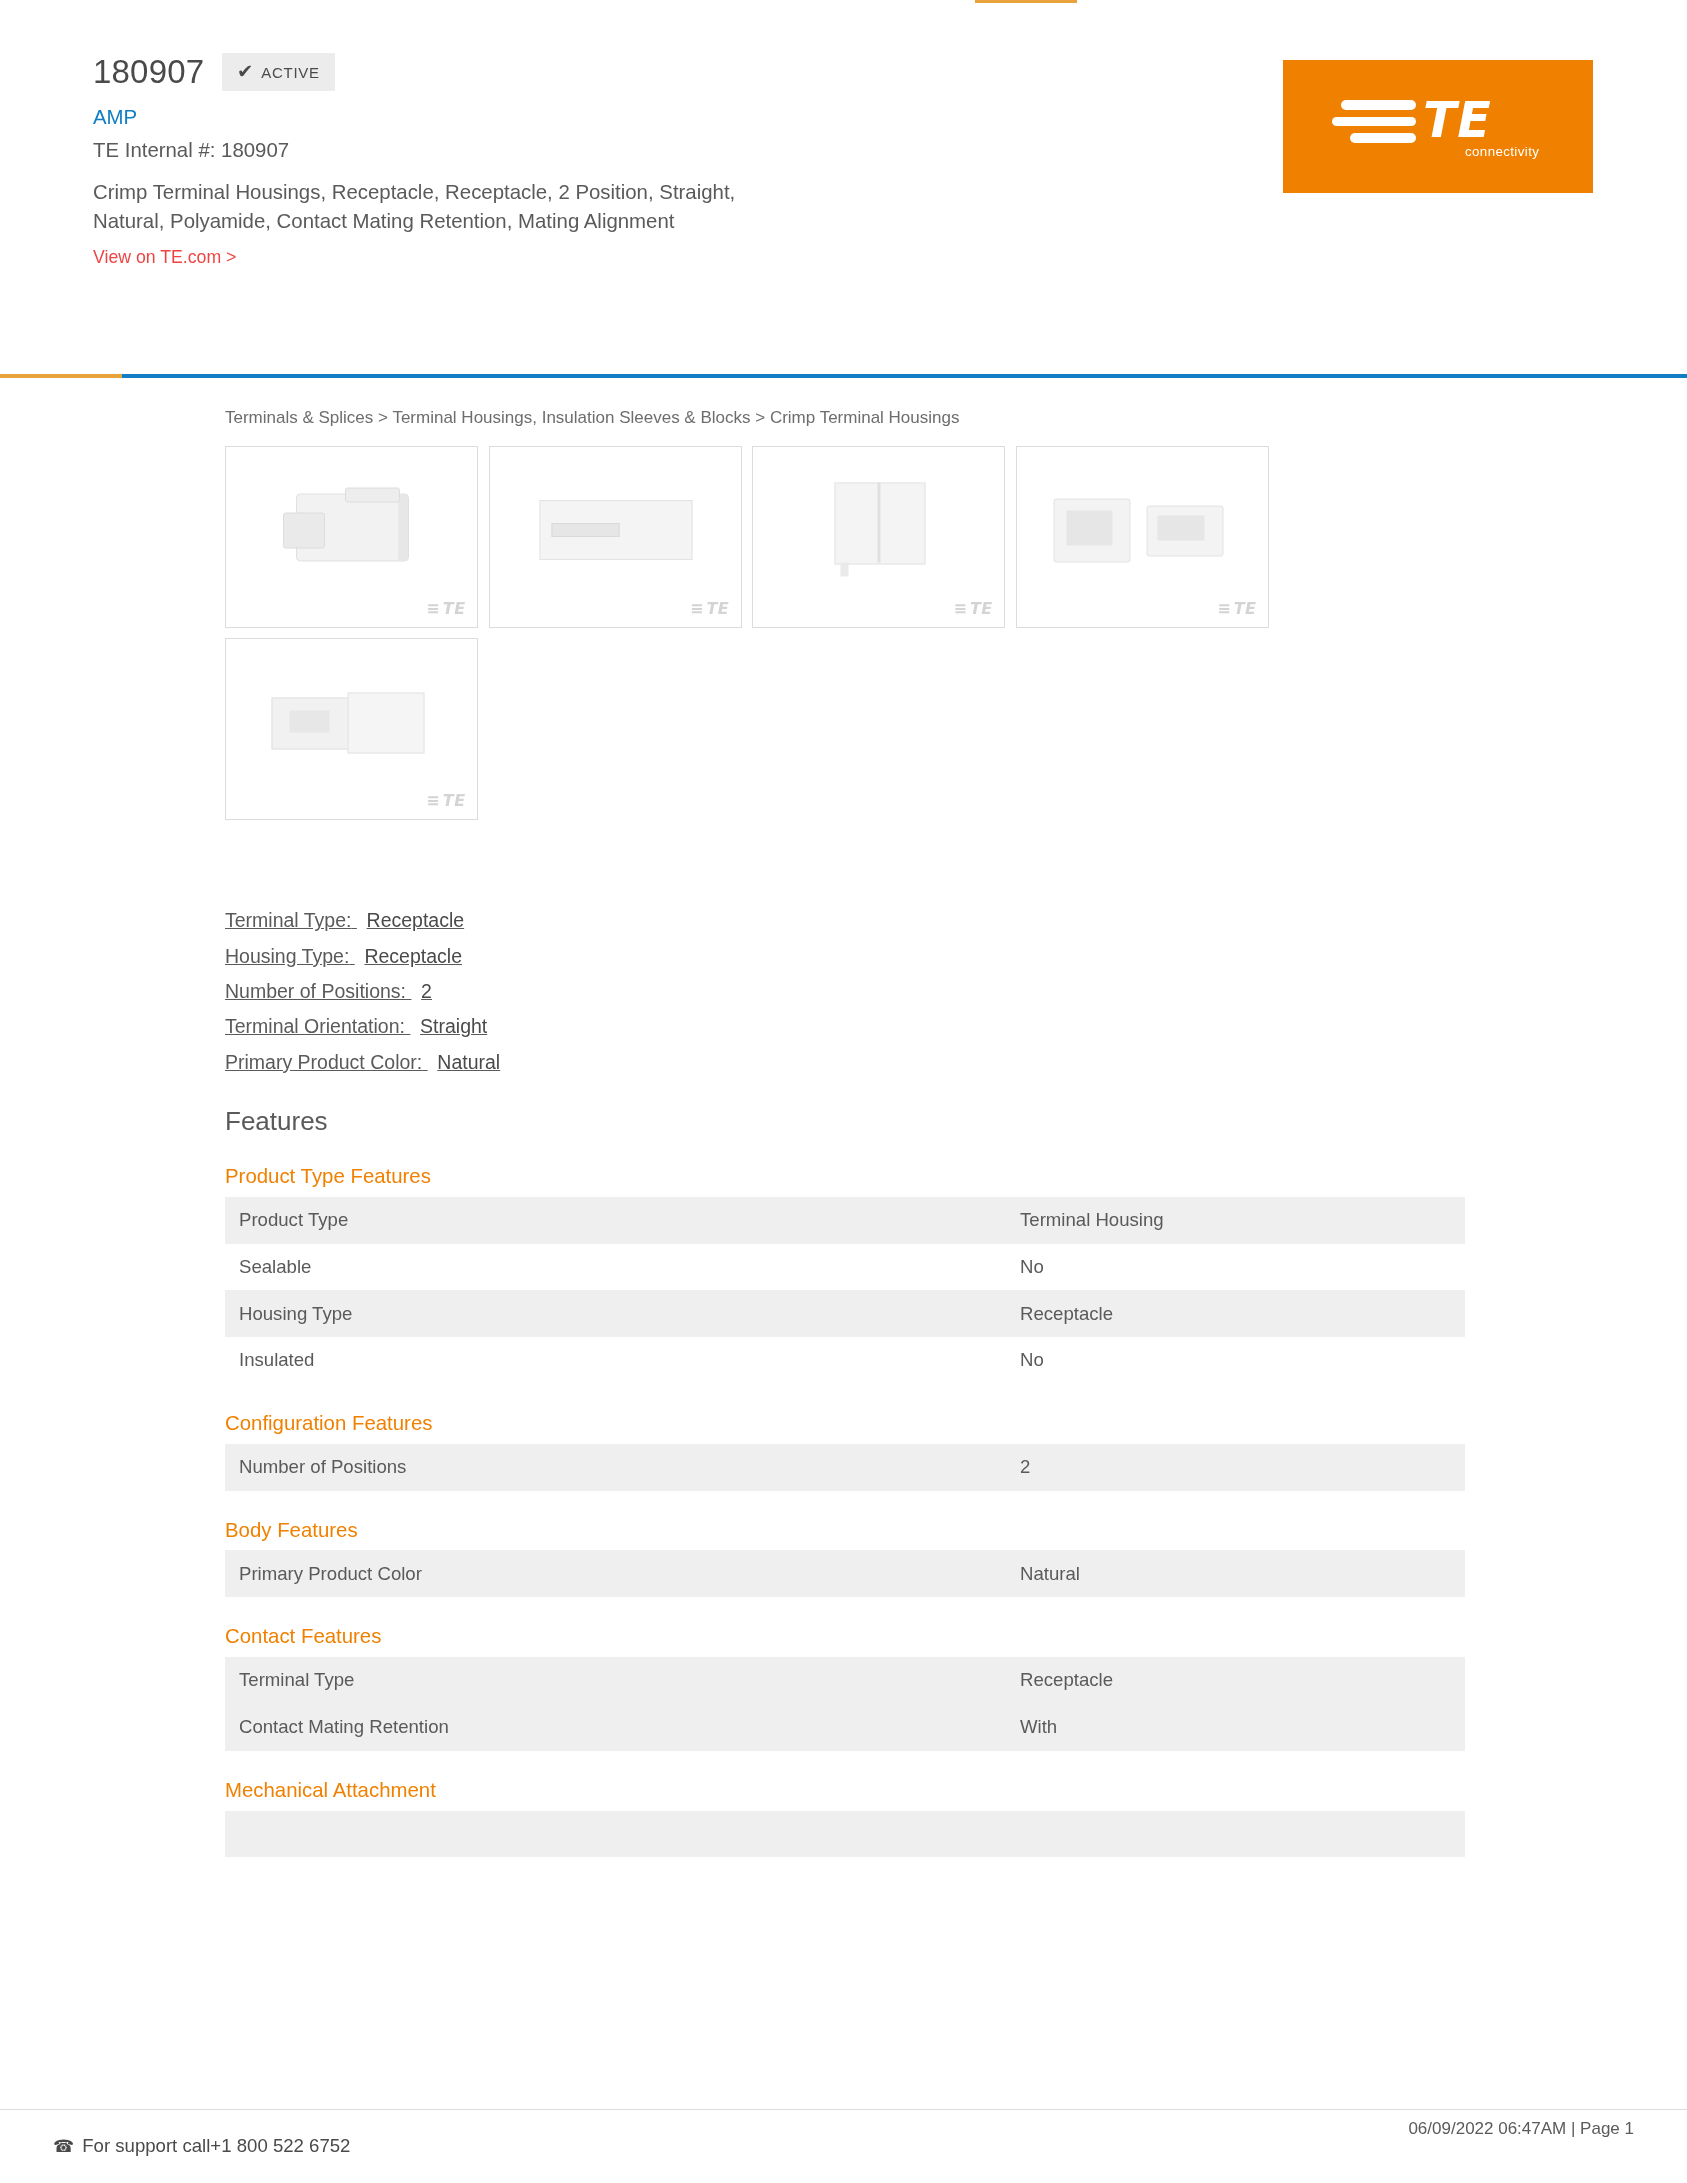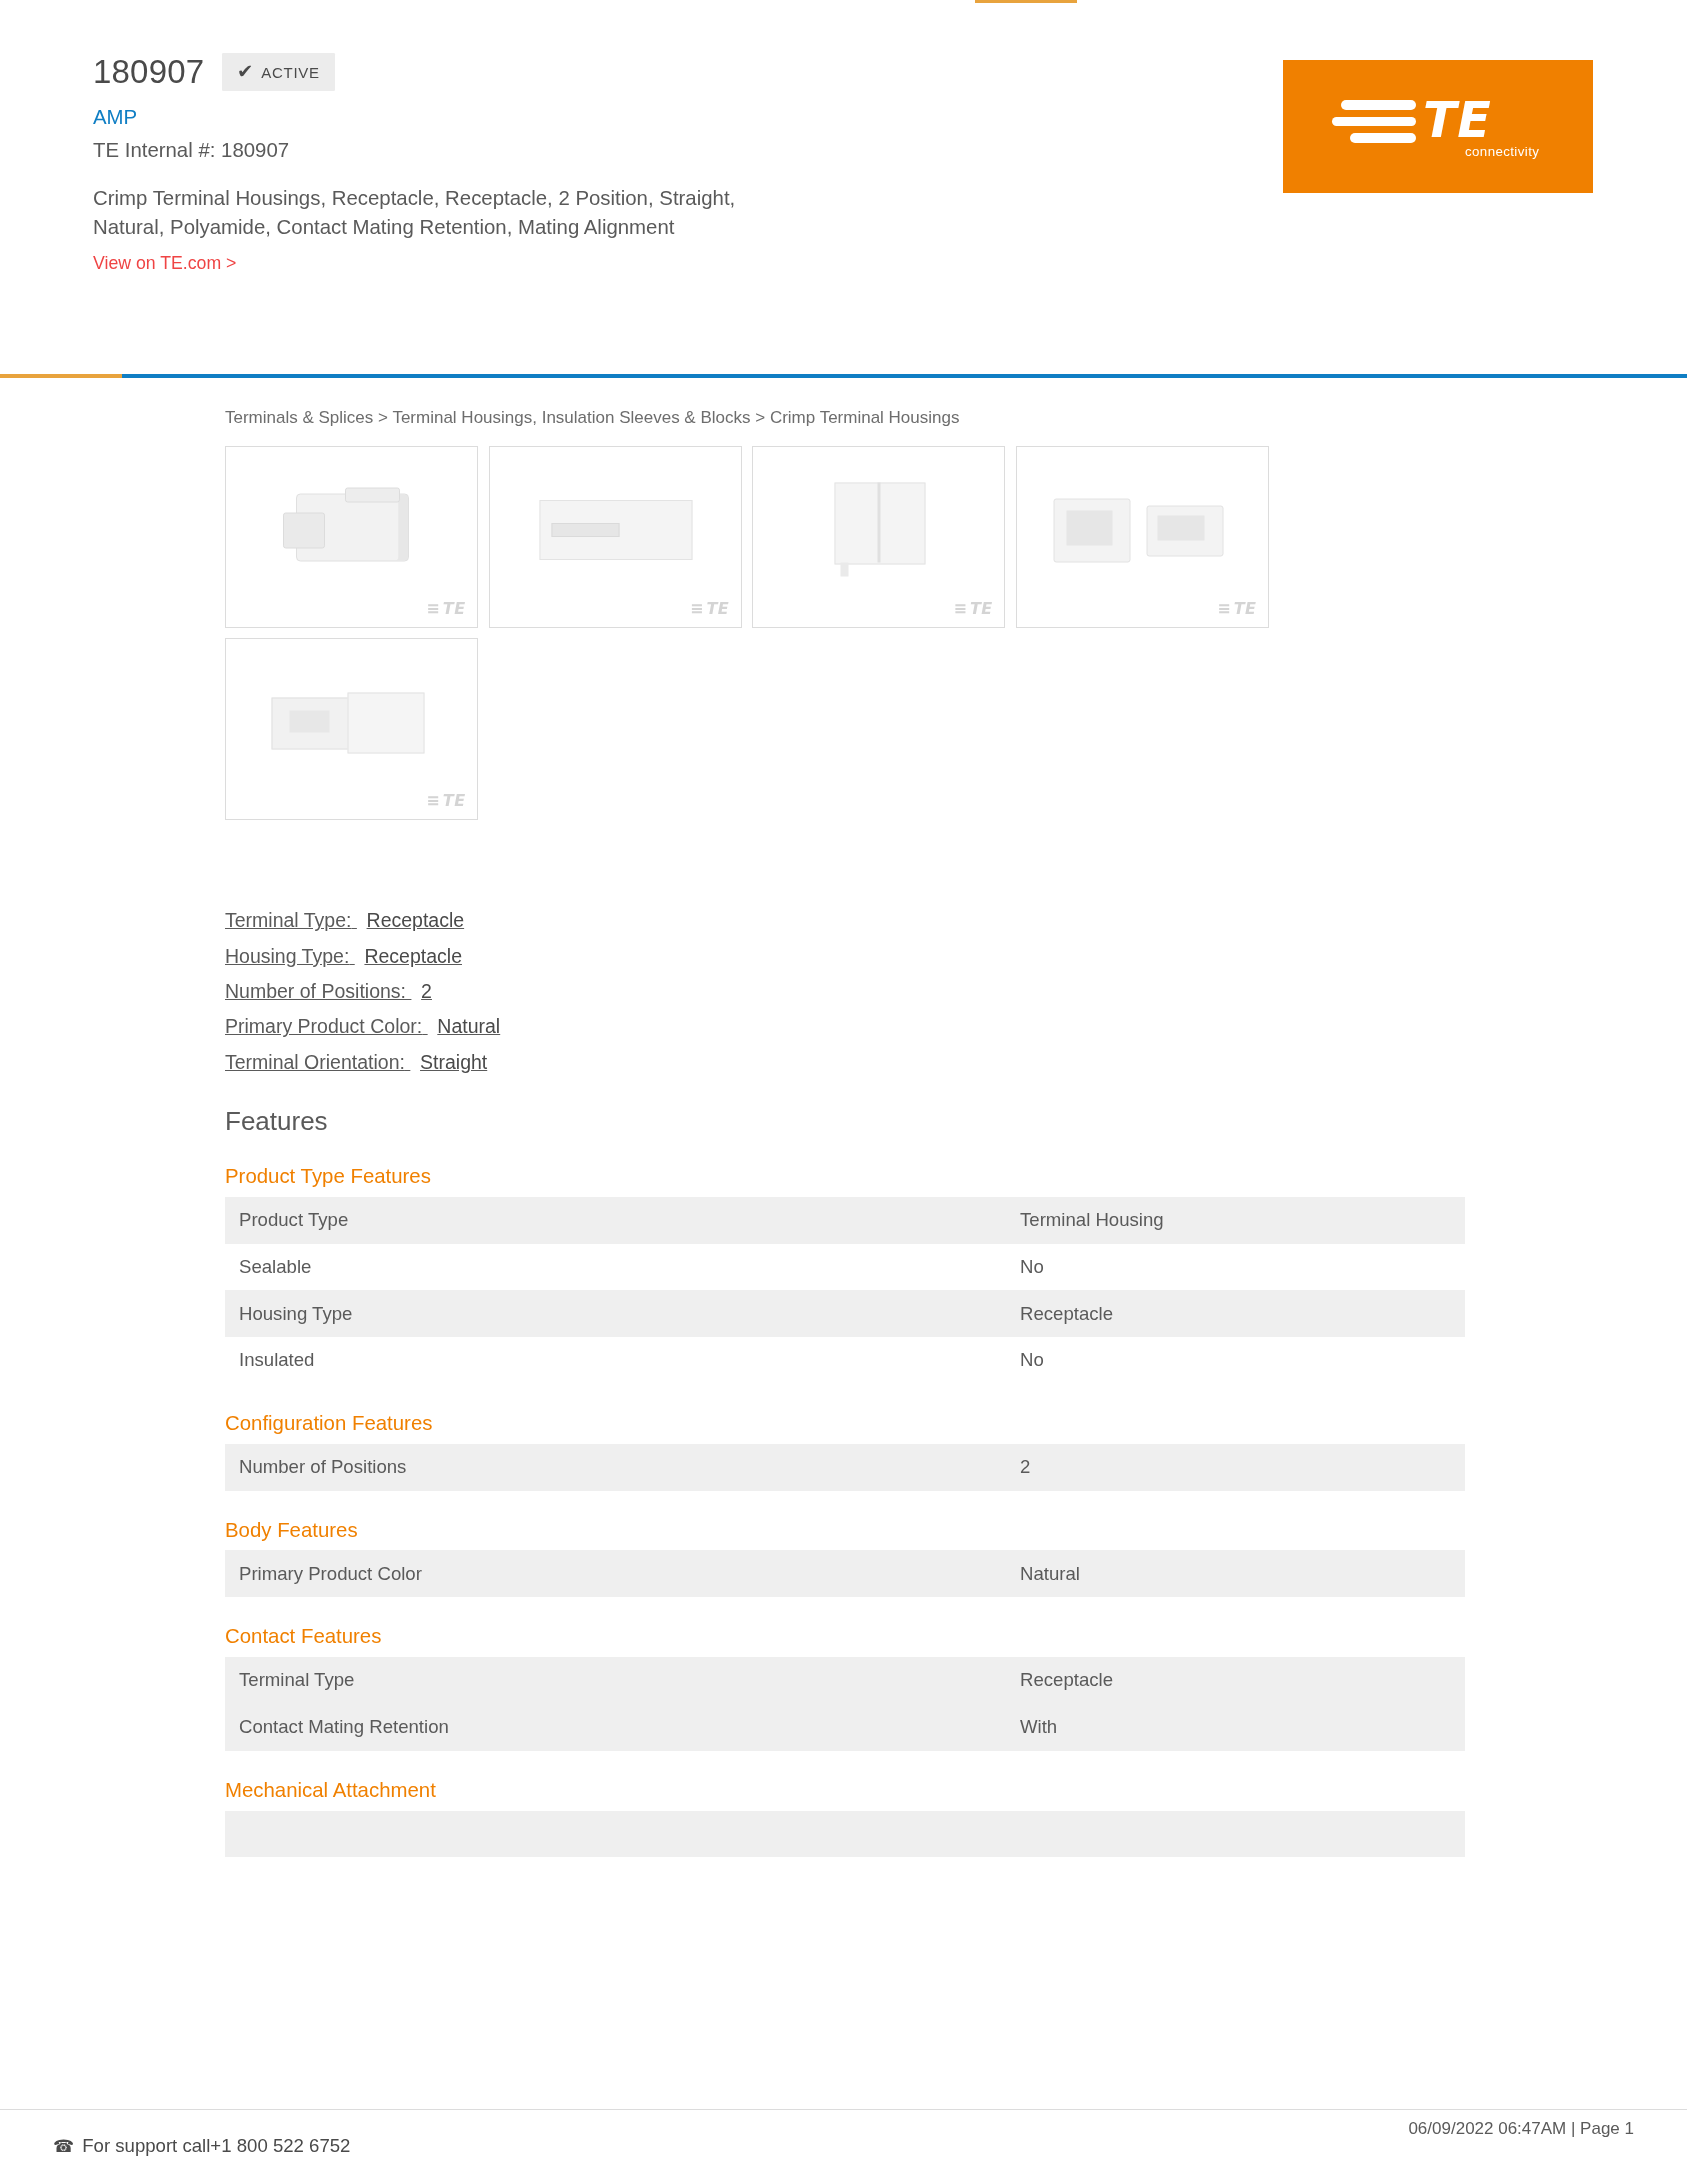--- a/index.html
+++ b/index.html
@@ -66,21 +66,21 @@
     margin-top: 15px;
     font-size: 20.4px;
     color: #0f7ec4;
   }
   .internal-num {
     margin-top: 9.7px;
     font-size: 20.4px;
     color: #5a5a5a;
   }
   .desc {
-    margin-top: 22px;
+    margin-top: 16px;
     font-size: 20.4px;
     line-height: 1.42;
     color: #5a5a5a;
     max-width: 718px;
   }
   .view-link {
     margin-top: 11.5px;
     font-size: 17.7px;
     color: #ef4444;
   }
@@ -443,26 +443,26 @@
     </div>
     <div class="attr-row">
       <span>Housing Type:</span>
       <span class="val">Receptacle</span>
     </div>
     <div class="attr-row">
       <span>Number of Positions:</span>
       <span class="val">2</span>
     </div>
     <div class="attr-row">
+      <span>Terminal Orientation:</span>
+      <span class="val">Straight</span>
+    </div>
+    <div class="attr-row">
       <span>Primary Product Color:</span>
       <span class="val">Natural</span>
-    </div>
-    <div class="attr-row">
-      <span>Terminal Orientation:</span>
-      <span class="val">Straight</span>
     </div>
   </div>
 
   <div class="features-title">Features</div>
 
   <div class="section-title">Product Type Features</div>
   <table class="spec">
     <tbody>
         <tr class="alt">
       <td class="k">Product Type</td>

